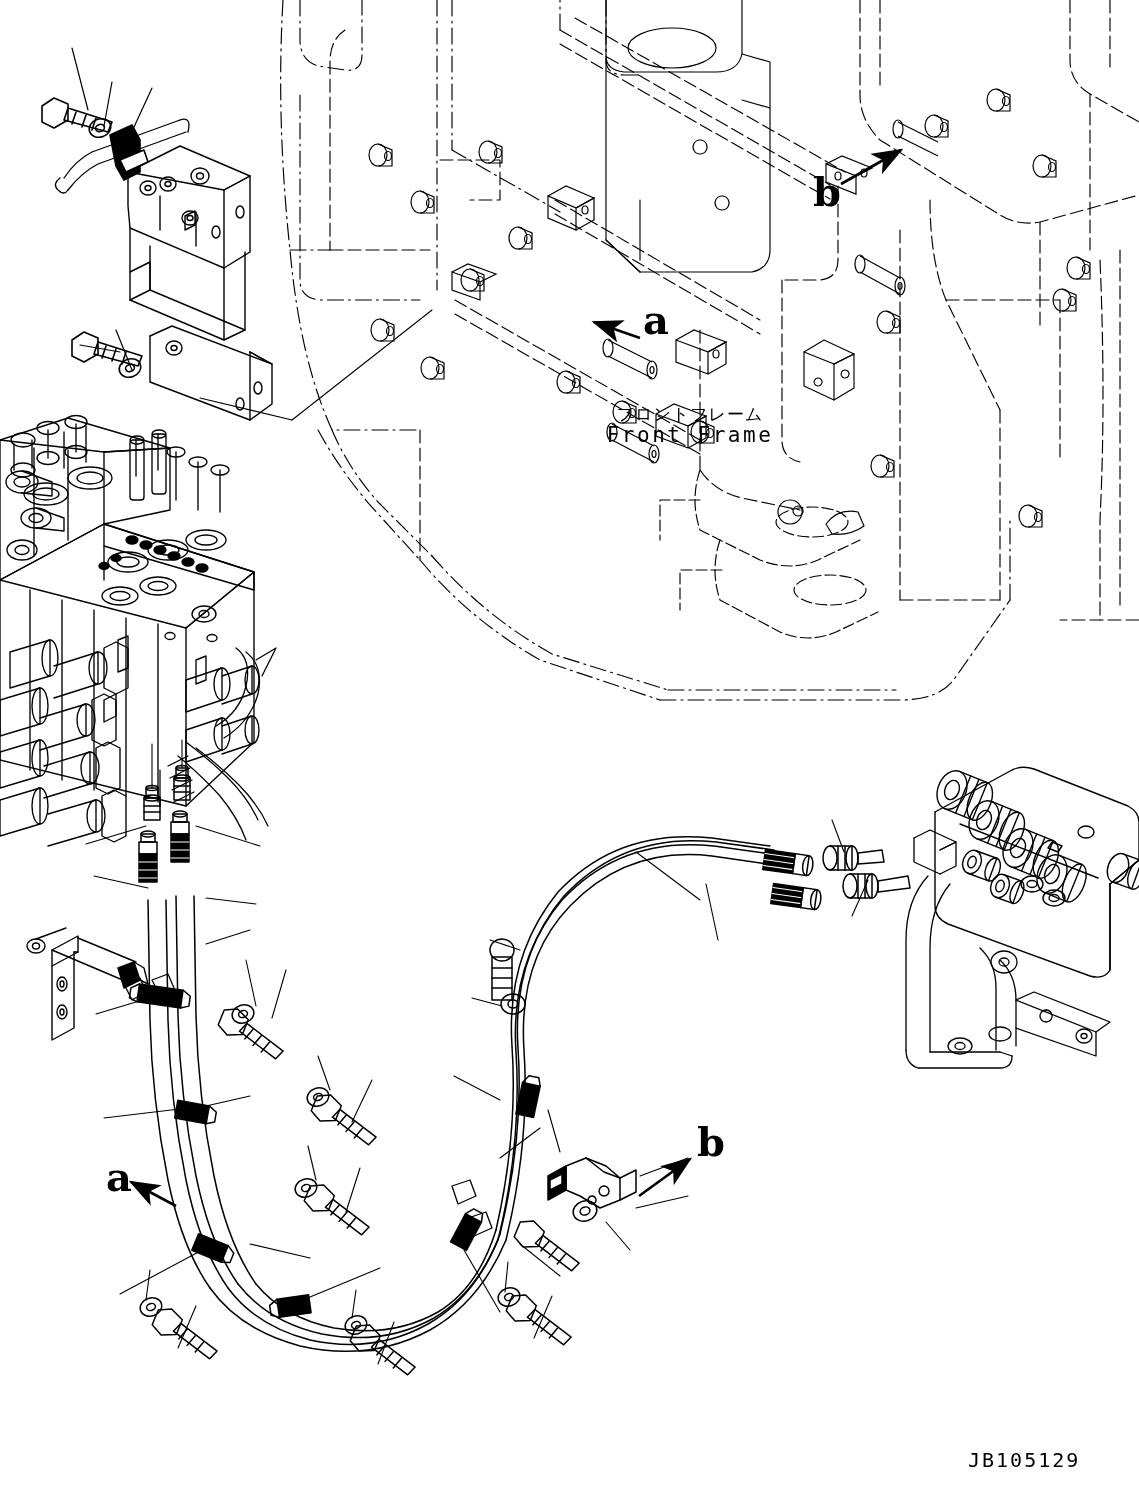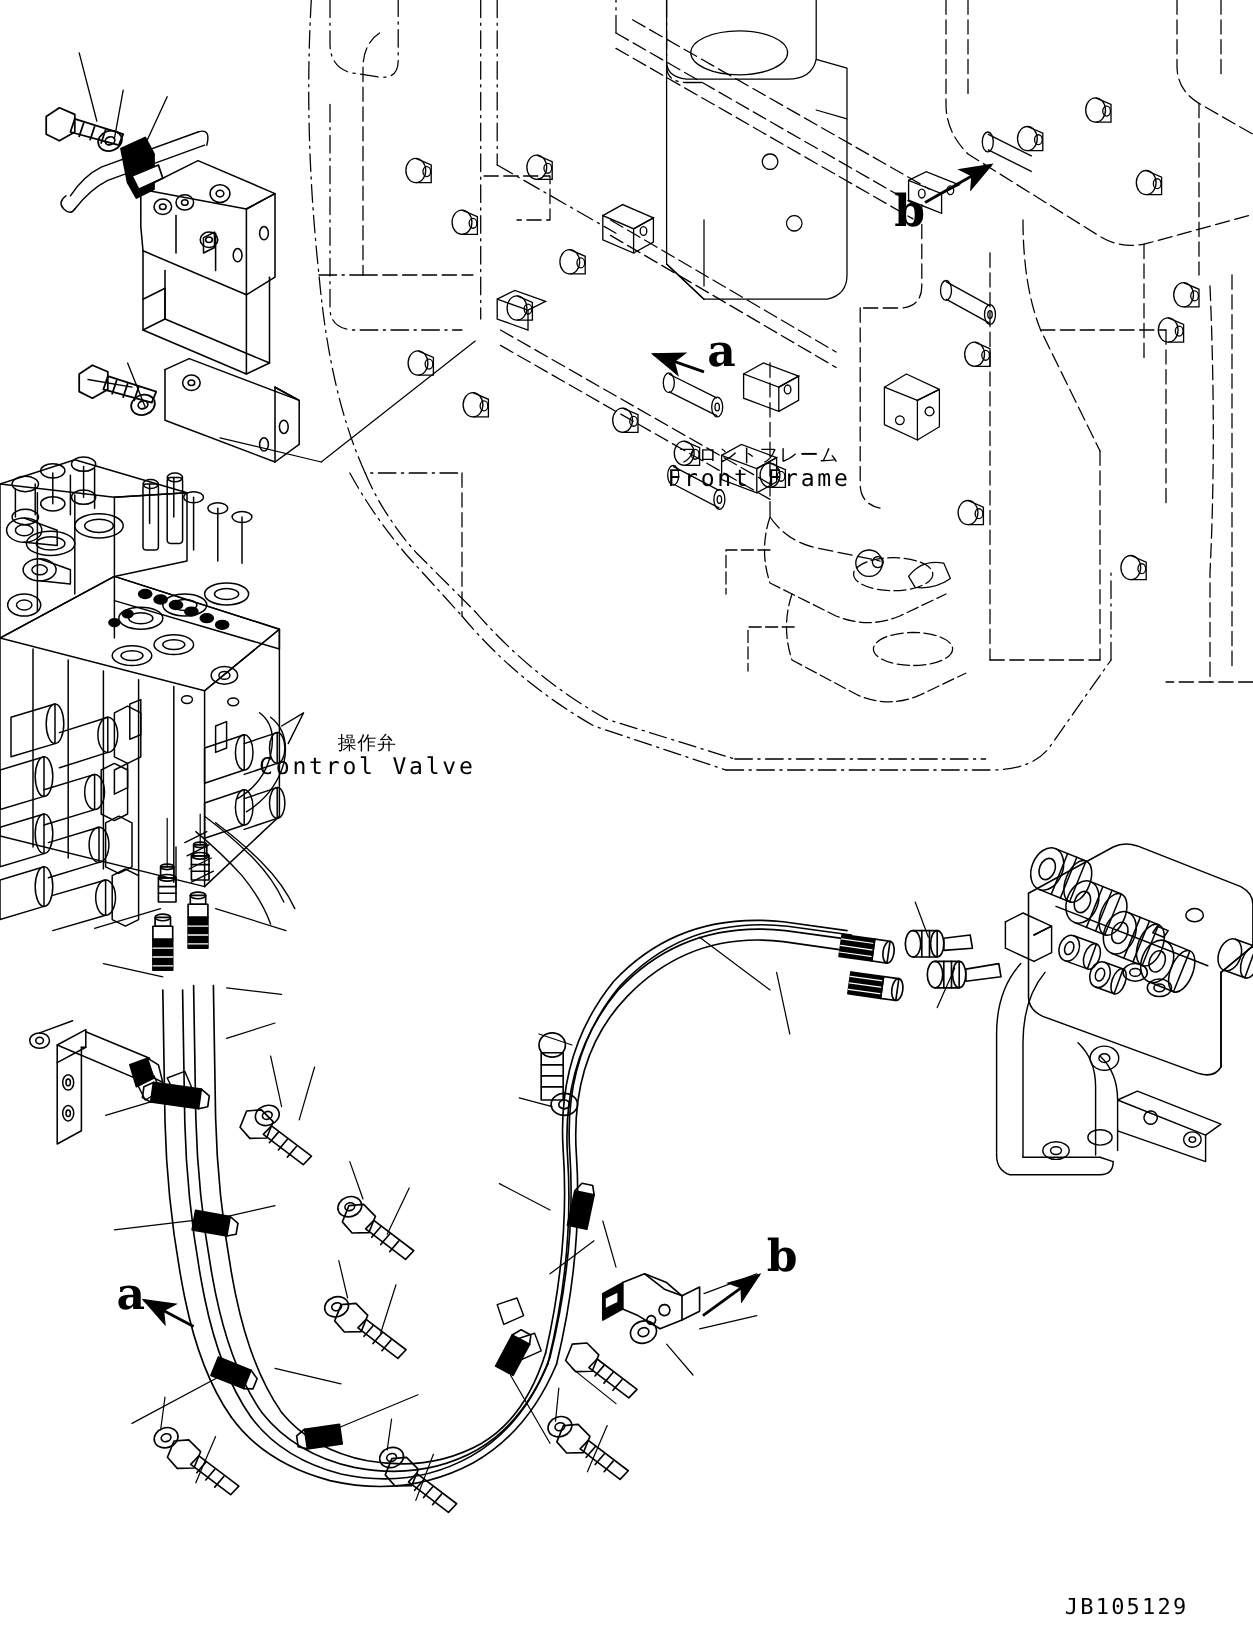--- a/index.html
+++ b/index.html
@@ -808,24 +808,20 @@
       <path d="M176 1206 L131 1182"></path>
       <path d="M639 1196 L690 1159"></path>
     </g>
   </svg>
 
   <div class="lbl" style="left:690px;top:378px;transform:translateX(-50%);margin-top:28px;">
     <div class="jp">フロントフレーム</div>
     <div class="en">Front Frame</div>
   </div>
 
-  <div class="lbl" style="left:334px;top:668px;transform:translateX(-50%);">
-    <div class="jp">操作弁</div>
-    <div class="en">Control Valve</div>
-  </div>
 
   <div class="callout" style="left:643px;top:300px;">a</div>
   <div class="callout" style="left:813px;top:172px;">b</div>
   <div class="callout" style="left:106px;top:1157px;">a</div>
   <div class="callout" style="left:697px;top:1122px;">b</div>
 
   <div class="dwgno" style="left:968px;top:1448px;">JB105129</div>
 
 </div>
 

